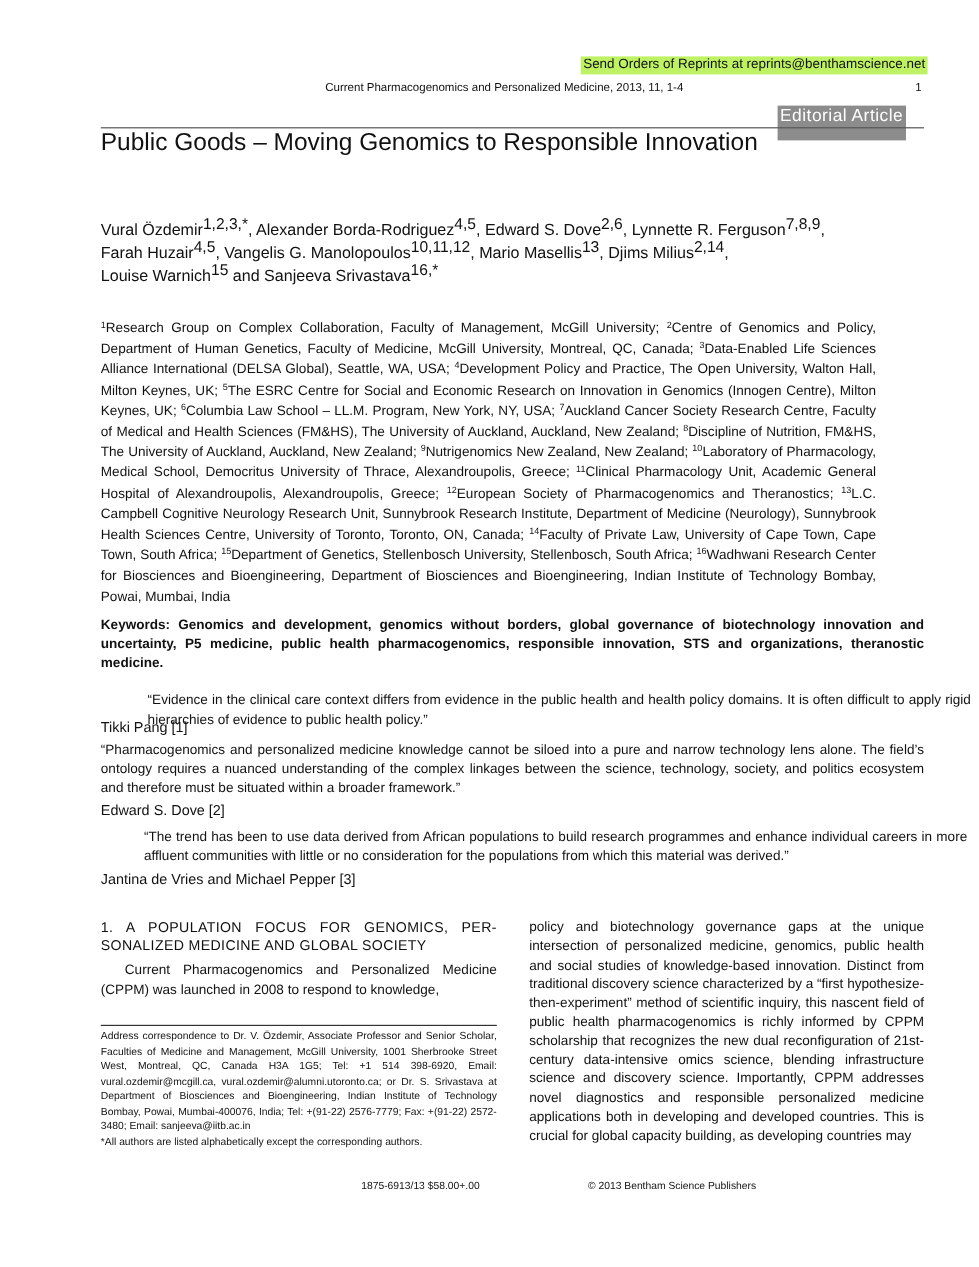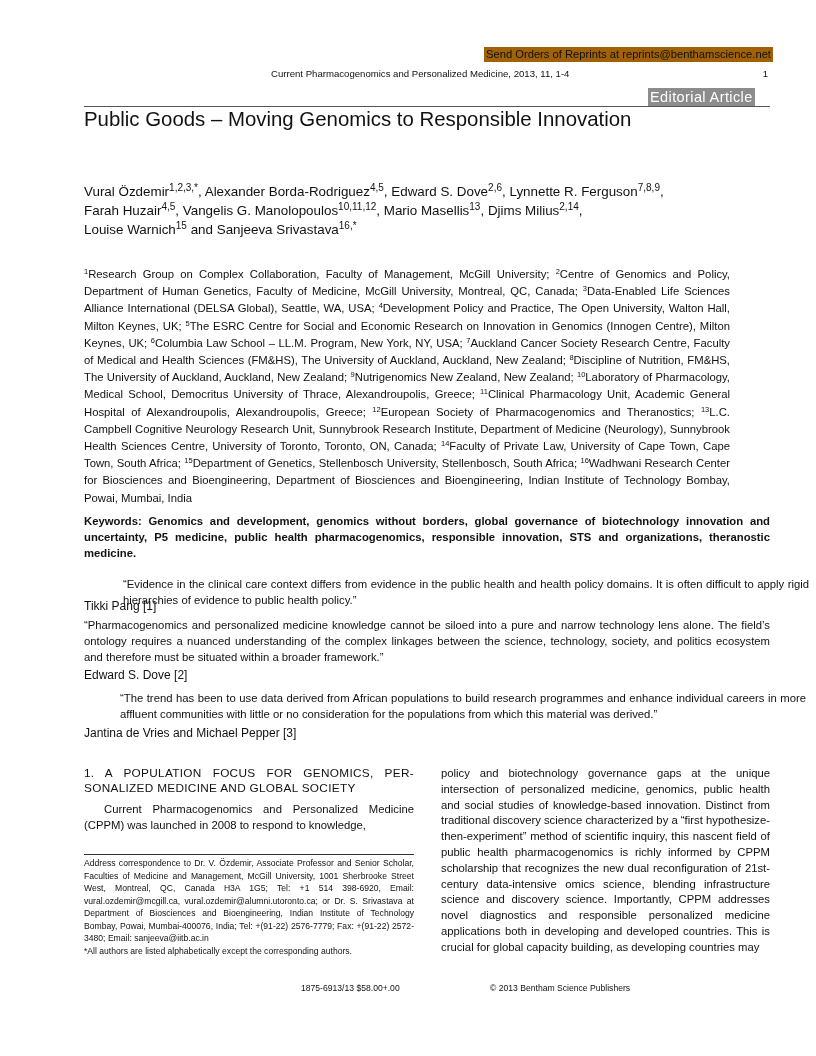--- a/index.html
+++ b/index.html
@@ -1,26 +1,26 @@
 <!DOCTYPE html>
 <html><head>
 <meta charset="utf-8">
 <style>
   html, body { margin: 0; padding: 0; background: #ffffff; }
   body { width: 816px; height: 1056px; position: relative; overflow: hidden; color: #111; font-family: "Liberation Sans", sans-serif; }
   .abs { position: absolute; }
-  .reprint { left: 484px; top: 47px; height: 15px; background: #a16207; font-size: 11.2px; line-height: 15px; padding: 0 2px; color: #111; white-space: nowrap; }
+  .reprint { left: 484px; top: 47px; height: 15px; background: #bef264; font-size: 11.2px; line-height: 15px; padding: 0 2px; color: #111; white-space: nowrap; }
   .journal { left: 271px; top: 67px; font-size: 9.6px; line-height: 13px; white-space: nowrap; }
   .pagenum { left: 760px; top: 67px; width: 8px; font-size: 9.6px; line-height: 13px; text-align: right; }
-  .badge { left: 648px; top: 88px; height: 18px; background: #8c8c8c; color: #ffffff; font-size: 14.5px; line-height: 18px; padding: 0 2px; letter-spacing: 0.4px; white-space: nowrap; }
+  .badge { left: 648px; top: 88px; height: 29px; background: #8c8c8c; color: #ffffff; font-size: 14.5px; line-height: 18px; padding: 0 2px; letter-spacing: 0.4px; white-space: nowrap; }
   .rule { left: 84px; top: 106px; width: 686px; height: 0; border-top: 1.2px solid #555; }
   .title { left: 84px; top: 108px; width: 686px; font-size: 20.4px; line-height: 23px; text-align: justify; text-align-last: left; }
   .title .l1 { display:block; text-align: justify; text-align-last: justify; }
   .authors { left: 84px; top: 182px; width: 686px; font-size: 13.4px; line-height: 19px; }
-  .authors sup { font-size: 10px; vertical-align: 5px; line-height: 0; }
+  .authors sup { font-size: 13px; vertical-align: 5px; line-height: 0; }
   .affil { left: 84px; top: 266px; width: 646px; font-size: 11.3px; line-height: 17.2px; text-align: justify; }
   .affil sup { font-size: 7.5px; vertical-align: 4px; line-height: 0; }
   .keywords { left: 84px; top: 513px; width: 686px; font-size: 11.3px; line-height: 16px; text-align: justify; font-weight: bold; }
   .quote { left: 84px; width: 686px; font-size: 11.3px; line-height: 16px; text-align: justify; }
   .q1 { top: 576px; margin-left: 39px; }
   .q2 { top: 617px; }
   .q3 { top: 690px; margin-left: 36px; }
   .cite { left: 84px; width: 686px; font-size: 12px; line-height: 16px; }
   .c1 { top: 598px; }
   .c2 { top: 667px; }

